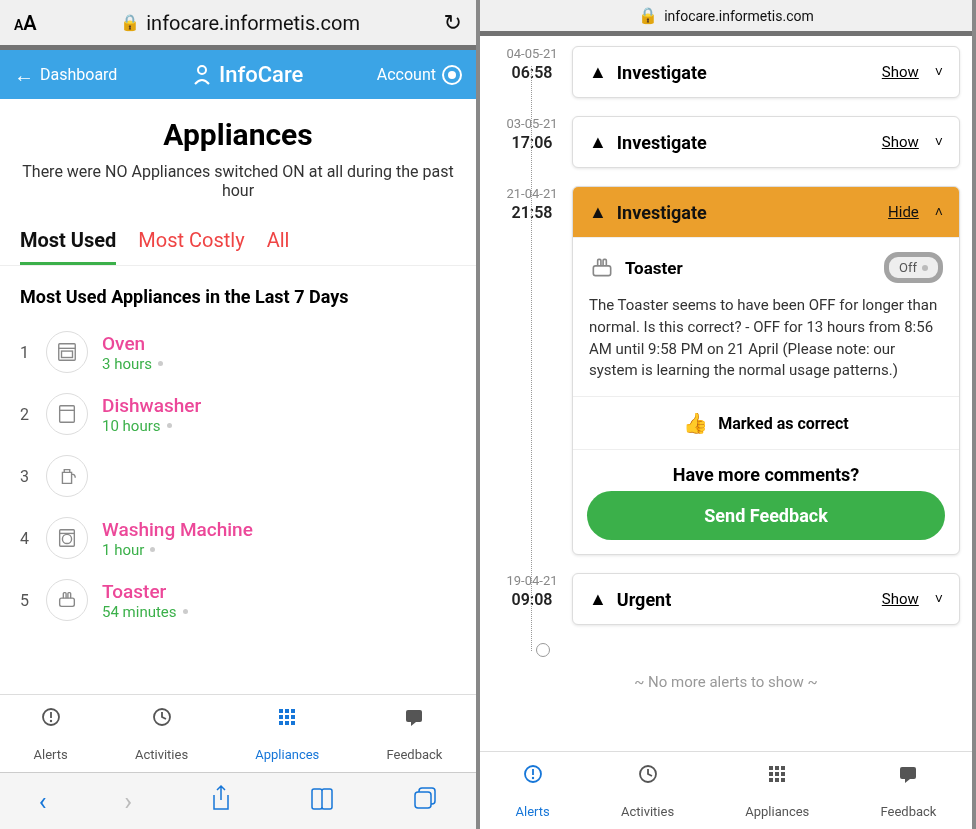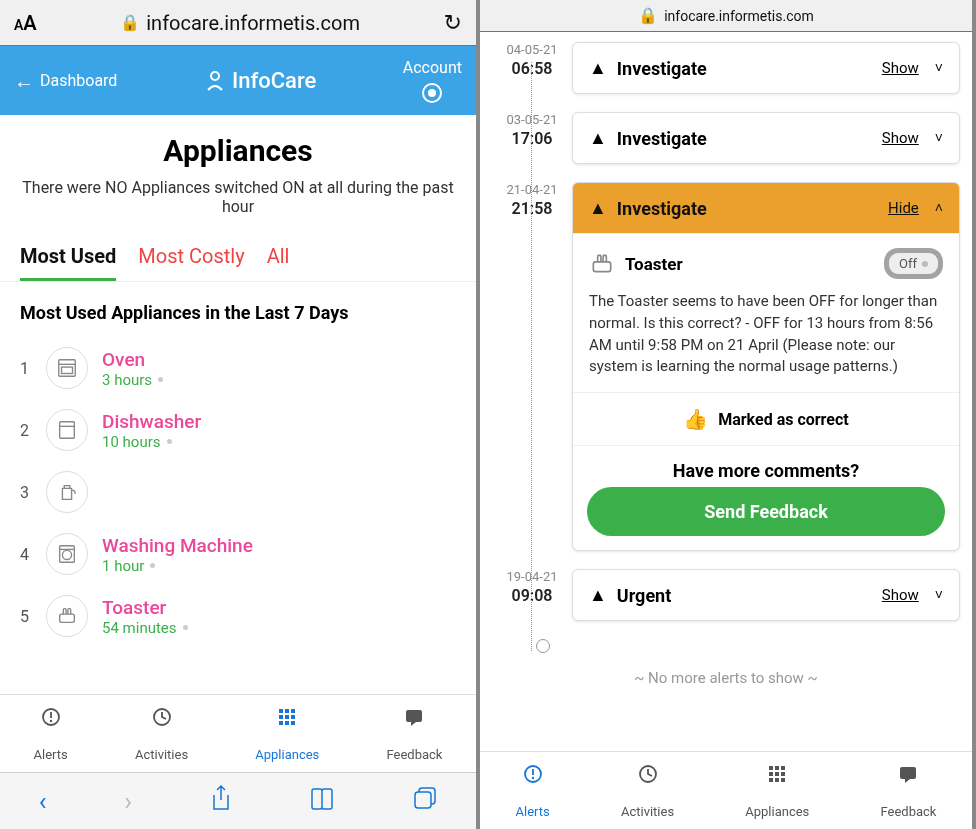--- a/index.html
+++ b/index.html
@@ -2,34 +2,34 @@
 <html><head>
 <meta charset="utf-8">
 <style>
   * { box-sizing: border-box; margin: 0; padding: 0; font-family: -apple-system, BlinkMacSystemFont, "Segoe UI", Roboto, sans-serif; }
   body { background: #888; display: flex; width: 976px; height: 829px; overflow: hidden; }
   .phone { background: #fff; display: flex; flex-direction: column; position: relative; }
   .phone.left { width: 480px; border-right: 4px solid #888; }
   .phone.right { width: 492px; }
 
   
-  .safari-top { background: #f0f0f0; border-bottom: 1px solid #737373; display: flex; align-items: center; padding: 10px 14px; gap: 10px; }
+  .safari-top { background: #f0f0f0; border-bottom: 5px solid #737373; display: flex; align-items: center; padding: 10px 14px; gap: 10px; }
   .safari-top .aa { font-size: 20px; font-weight: 600; }
   .safari-top .aa .small { font-size: 14px; }
   .safari-top .urlbar { flex: 1; display: flex; align-items: center; justify-content: center; gap: 6px; font-size: 20px; color: #111; }
   .safari-top .lock { font-size: 16px; }
   .safari-top .refresh { font-size: 22px; color: #111; }
 
   
   .ic-header { background: #3ba4e6; color: #fff; display: flex; align-items: center; justify-content: space-between; padding: 12px 14px; }
   .ic-header .back { display: flex; align-items: center; gap: 6px; font-size: 16px; }
   .ic-header .back .arrow { font-size: 20px; }
   .ic-header .logo { display: flex; align-items: center; gap: 6px; font-size: 22px; font-weight: 500; }
   .ic-header .logo .logo-icon svg { display: block; }
-  .ic-header .account { display: flex; align-items: center; gap: 6px; font-size: 16px; flex-direction: column; }
+  .ic-header .account { display: flex; align-items: center; gap: 6px; font-size: 16px; }
   .ic-header .acct-icon { width: 20px; height: 20px; border: 2px solid #fff; border-radius: 50%; display: flex; align-items: center; justify-content: center; }
   .ic-header .acct-icon::after { content: ""; width: 8px; height: 8px; background: #fff; border-radius: 50%; }
 
   
   .content { flex: 1; overflow-y: auto; }
   .page-title { text-align: center; font-size: 30px; font-weight: 700; margin: 18px 0 10px; }
   .page-sub { text-align: center; font-size: 16px; color: #333; margin: 0 12px 22px; }
 
   .tabs { display: flex; gap: 22px; padding: 0 20px; border-bottom: 1px solid #eee; }
   .tab { font-size: 20px; color: #ef4444; padding: 6px 0 10px; cursor: pointer; }

